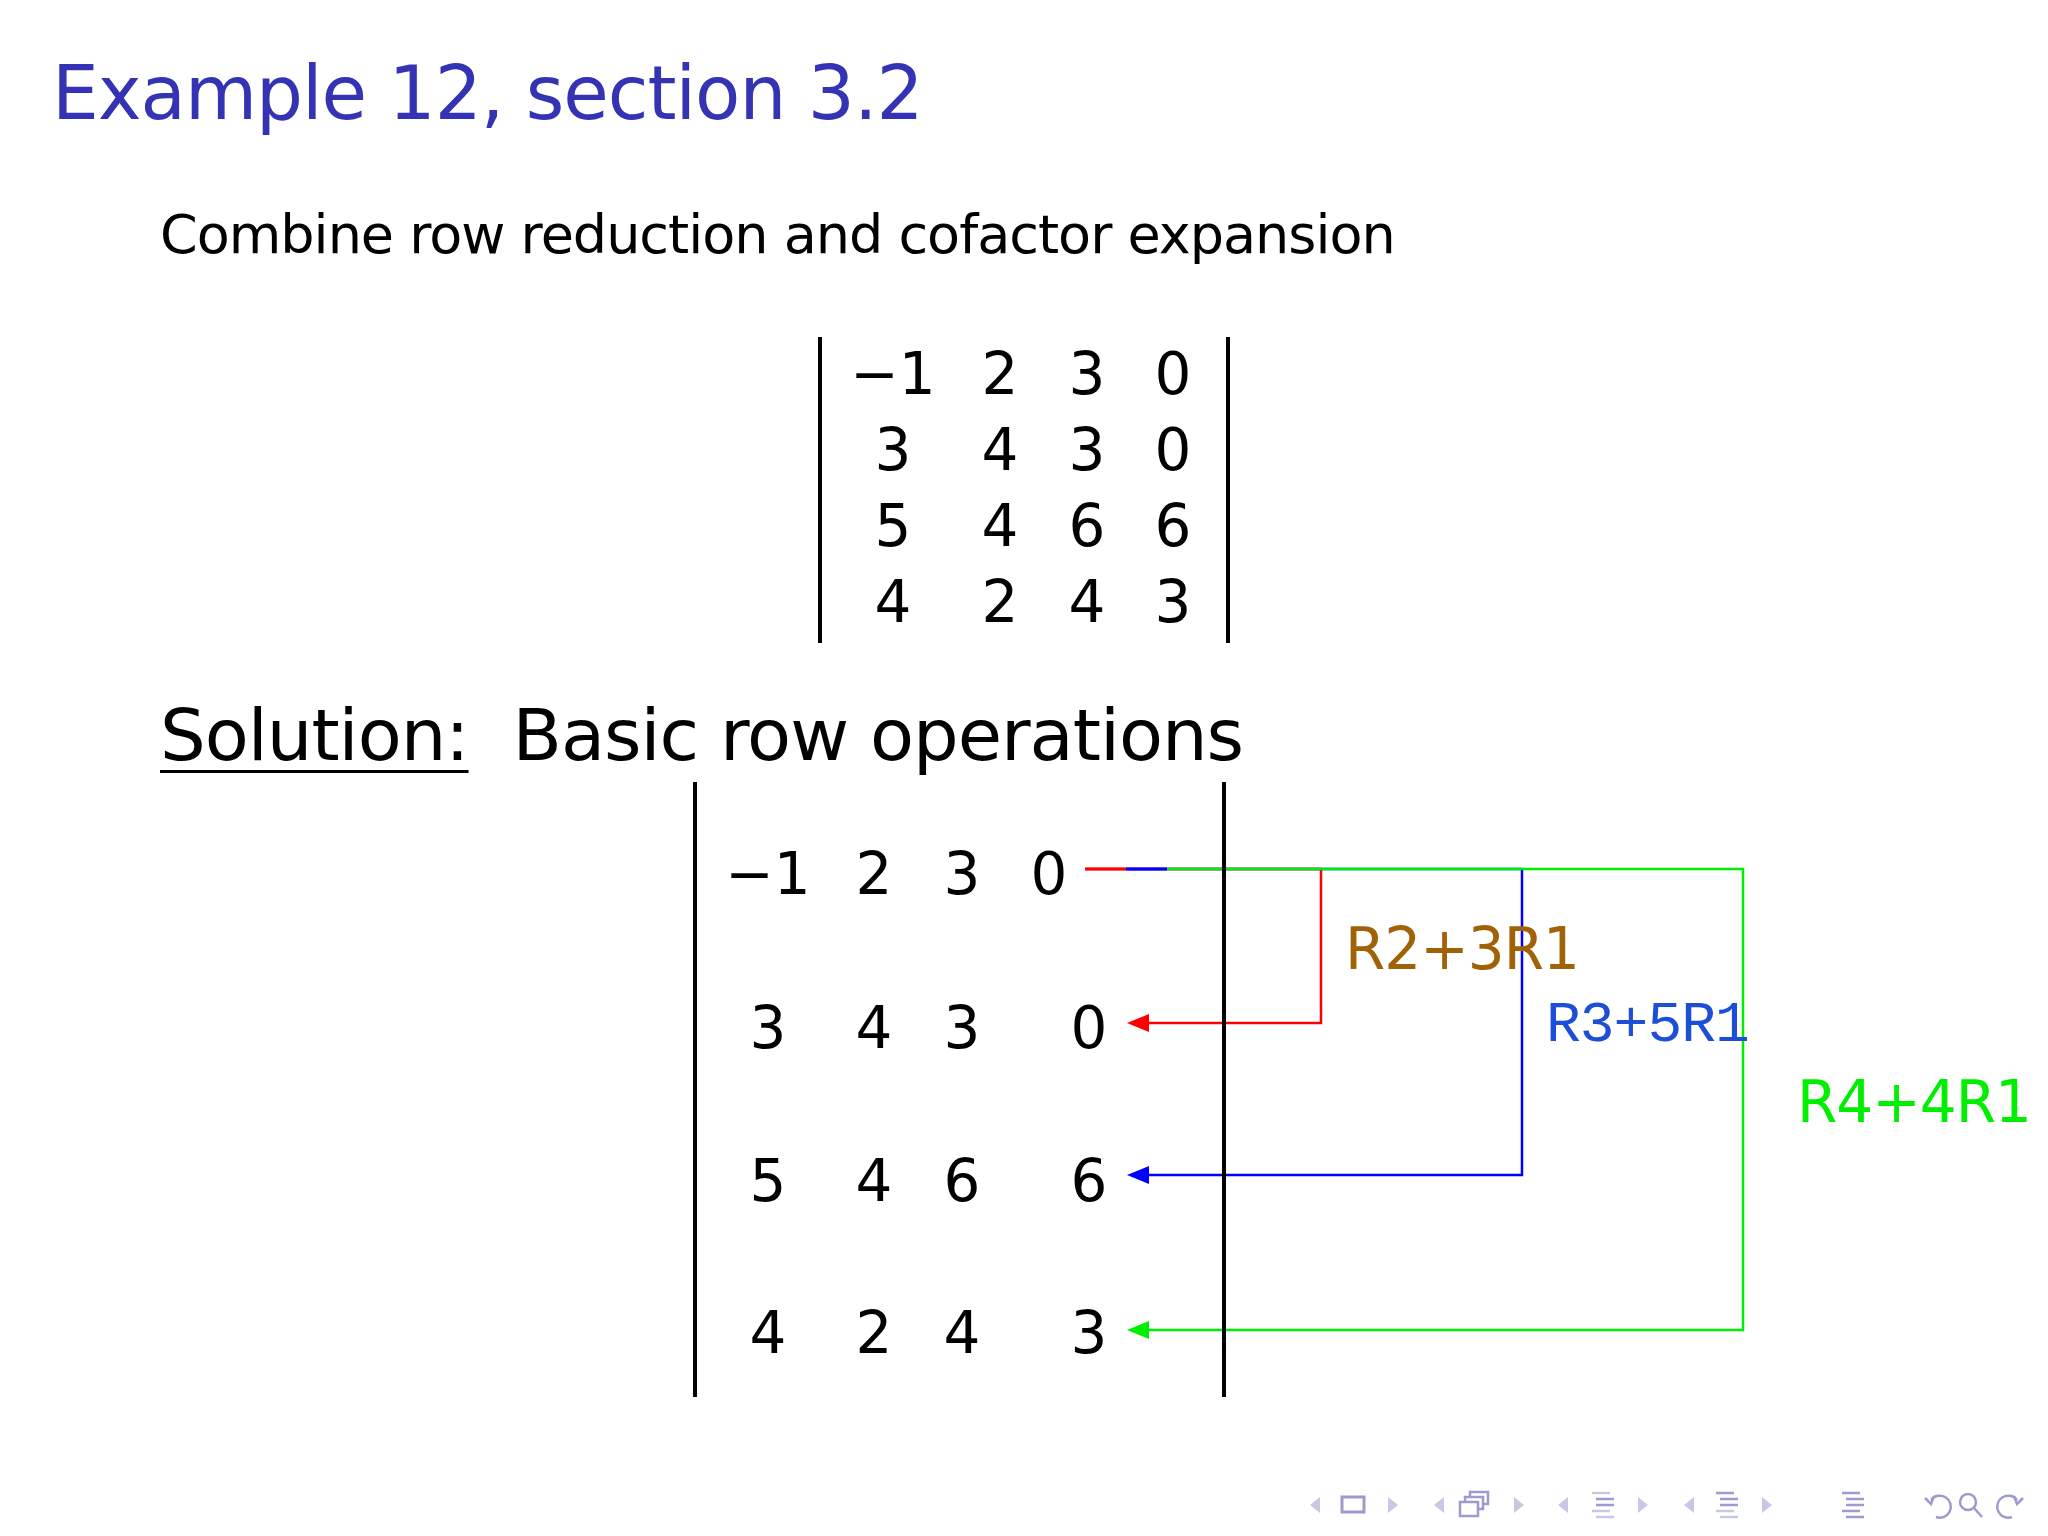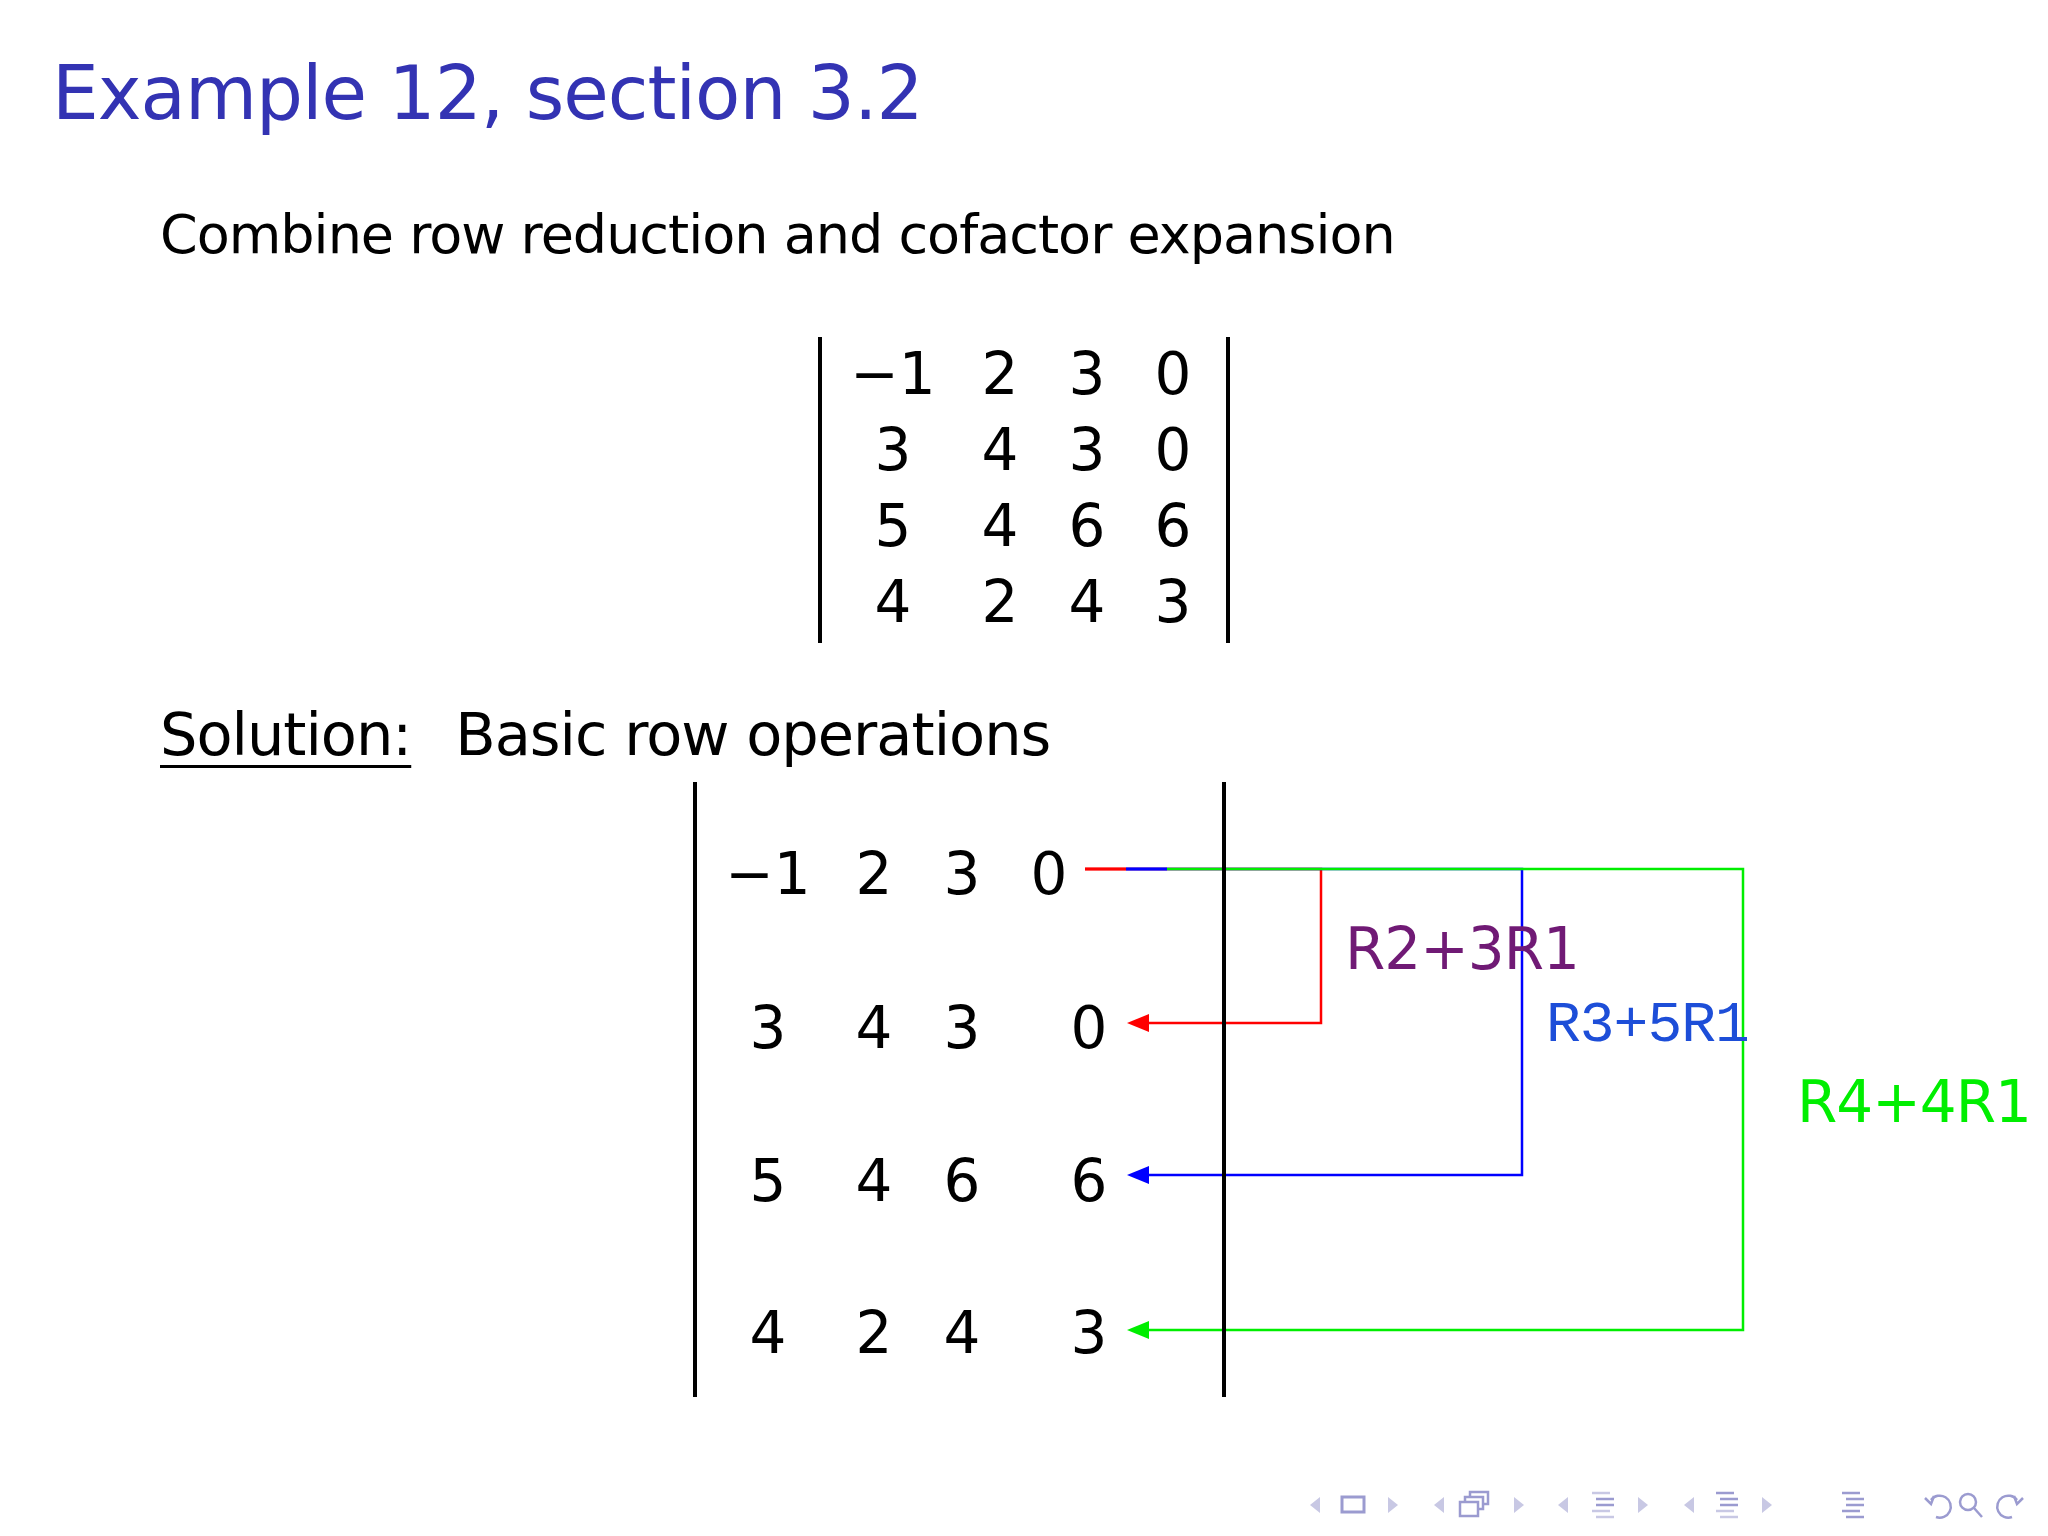--- a/index.html
+++ b/index.html
@@ -27,21 +27,21 @@
     .subtitle {
       left: 160px;
       top: 200px;
       font-size: 54px;
       line-height: 70px;
       letter-spacing: -1px;
     }
     .solution {
       left: 160px;
       top: 700px;
-      font-size: 59px;
+      font-size: 72px;
       line-height: 70px;
       letter-spacing: -1px;
     }
     .solution .label {
       text-decoration: underline;
       text-decoration-thickness: 3px;
       text-underline-offset: 10px;
       padding-right: 24px;
     }
     .solution .rest { margin-left: 20px; }
@@ -156,21 +156,21 @@
   <div class="cell" style="left:874px; top:1152px;">4</div>
   <div class="cell" style="left:962px; top:1152px;">6</div>
   <div class="cell" style="left:1089px; top:1152px;">6</div>
 
   <div class="cell" style="left:768px; top:1304px;">4</div>
   <div class="cell" style="left:874px; top:1304px;">2</div>
   <div class="cell" style="left:962px; top:1304px;">4</div>
   <div class="cell" style="left:1089px; top:1304px;">3</div>
 </div>
 
-<div class="op-label" style="left:1345px; top:920px; color:#701a75;">R2+3R1</div>
+<div class="op-label" style="left:1345px; top:920px; color:#a16207;">R2+3R1</div>
 <div class="op-label" style="left:1546px; top:997px; color:#1d4ed8;font-family:Liberation Mono, monospace;">R3+5R1</div>
 <div class="op-label" style="left:1768px; top:1073px; color:#00ee00;margin-left:29px;">R4+4R1</div>
 
 <div>
   <svg class="nav" style="left:1308px; width:14px;" viewBox="0 0 14 30">
       <polygon points="12,7 2,15 12,23" fill="#c8c8e4"></polygon>
     </svg>
   <svg class="nav" style="left:1340px; width:28px;" viewBox="0 0 28 30">
       <rect x="2" y="7" width="22" height="15" fill="none" stroke="#9b9bd0" stroke-width="3"></rect>
     </svg>

